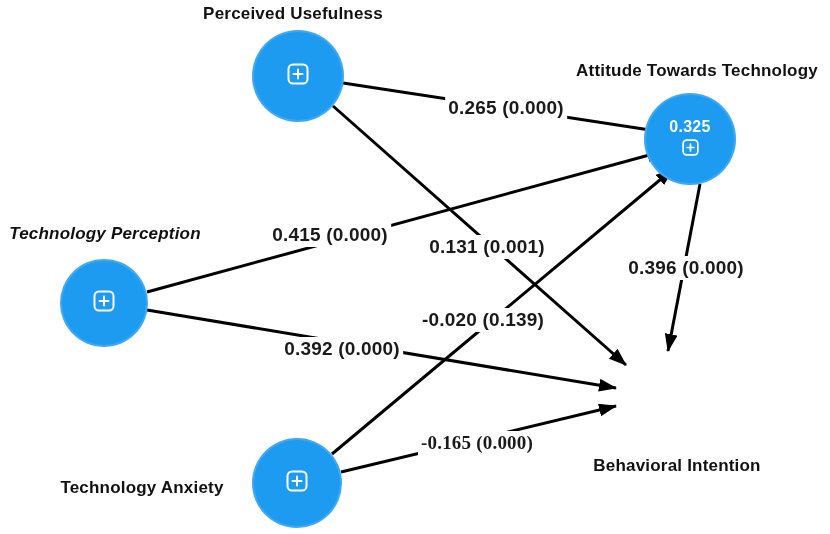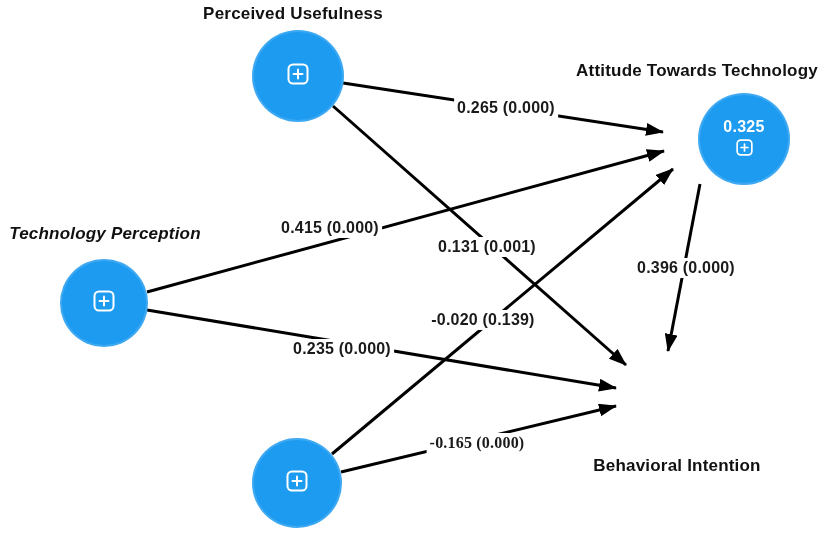--- a/index.html
+++ b/index.html
@@ -22,42 +22,42 @@
     z-index: 1;
   }
   svg.links line {
     stroke: #000000;
     stroke-width: 3;
   }
   .path-label {
     position: absolute;
     z-index: 2;
     transform: translate(-50%, -50%);
-    font-size: 16px;
+    font-size: 19px;
     font-weight: bold;
     color: #1a1a1a;
     white-space: nowrap;
     background: #ffffff;
     padding: 1px 3px;
     letter-spacing: 0.2px;
   }
   .node {
     position: absolute;
     z-index: 3;
     border-radius: 50%;
     background: #1d9bf0;
     display: flex;
     flex-direction: column;
     align-items: center;
     justify-content: center;
     gap: 3px;
     box-shadow: inset 0 0 0 2px rgba(255,255,255,0.15);
   }
   .n-pu  { left: 252px; top:  30px; width: 92px; height: 92px; }
-  .n-att { left: 698px; top:  93px; width: 92px; height: 92px; }
+  .n-att { left: 644px; top:  93px; width: 92px; height: 92px; }
   .n-tp  { left:  60px; top: 259px; width: 88px; height: 88px; }
   .n-ta  { left: 252px; top: 438px; width: 90px; height: 90px; }
   .n-bi  { left: 615px; top: 350px; width: 90px; height: 90px; }
   .node-value {
     color: #ffffff;
     font-size: 16px;
     font-weight: bold;
     line-height: 18px;
     letter-spacing: 0.3px;
   }
@@ -72,21 +72,21 @@
     white-space: nowrap;
     letter-spacing: 0.2px;
   }
   .t-pu  { left: 293px; top:   4px; }
   .t-att { left: 697px; top:  61px; }
   .t-tp  { left: 105px; top: 224px; font-style: italic; }
   .t-ta  { left: 142px; top: 478px; }
   .t-bi  { left: 677px; top: 456px; text-align: right; }
   .pl-1 { left: 506px; top: 108px; }
   .pl-2 { left: 487px; top: 247px; }
-  .pl-3 { left: 330px; top: 228px; text-align: center; }
+  .pl-3 { left: 330px; top: 235px; text-align: center; }
   .pl-4 { left: 342px; top: 349px; }
   .pl-5 { left: 483px; top: 320px; }
   .pl-6 { left: 477px; top: 443px; font-family: Liberation Serif, serif; }
   .pl-7 { left: 686px; top: 268px; }
 </style>
 </head>
 <body>
 
 <div class="canvas">
 
@@ -101,21 +101,21 @@
     <line x1="147" y1="292" x2="664" y2="151" marker-end="url(#arrow)"></line>
     <line x1="147" y1="310" x2="616" y2="388" marker-end="url(#arrow)"></line>
     <line x1="332" y1="454" x2="673" y2="169" marker-end="url(#arrow)"></line>
     <line x1="341" y1="472" x2="616" y2="406" marker-end="url(#arrow)"></line>
     <line x1="700" y1="184" x2="668" y2="351" marker-end="url(#arrow)"></line>
   </svg>
 
   <div class="path-label pl-1">0.265 (0.000)</div>
   <div class="path-label pl-2">0.131 (0.001)</div>
   <div class="path-label pl-3">0.415 (0.000)</div>
-  <div class="path-label pl-4">0.235 (0.000)</div>
+  <div class="path-label pl-4">0.392 (0.000)</div>
   <div class="path-label pl-5">-0.020 (0.139)</div>
   <div class="path-label pl-6">-0.165 (0.000)</div>
   <div class="path-label pl-7">0.396 (0.000)</div>
 
   <div class="node n-pu">
     <span class="expand-icon">
       <svg width="22" height="22" viewBox="0 0 22 22">
         <rect x="1.5" y="1.5" width="19" height="19" rx="4.5" fill="none" stroke="#ffffff" stroke-width="2"></rect>
         <line x1="11" y1="6.5" x2="11" y2="15.5" stroke="#ffffff" stroke-width="2" stroke-linecap="round"></line>
         <line x1="6.5" y1="11" x2="15.5" y2="11" stroke="#ffffff" stroke-width="2" stroke-linecap="round"></line>
@@ -151,15 +151,16 @@
         <line x1="11" y1="6.5" x2="11" y2="15.5" stroke="#ffffff" stroke-width="2" stroke-linecap="round"></line>
         <line x1="6.5" y1="11" x2="15.5" y2="11" stroke="#ffffff" stroke-width="2" stroke-linecap="round"></line>
       </svg>
     </span>
   </div>
 
 
   <div class="node-title t-pu">Perceived Usefulness</div>
   <div class="node-title t-att">Attitude Towards Technology</div>
   <div class="node-title t-tp">Technology Perception</div>
+  <div class="node-title t-ta">Technology Anxiety</div>
   <div class="node-title t-bi">Behavioral Intention</div>
 
 </div>
 
 </body></html>

